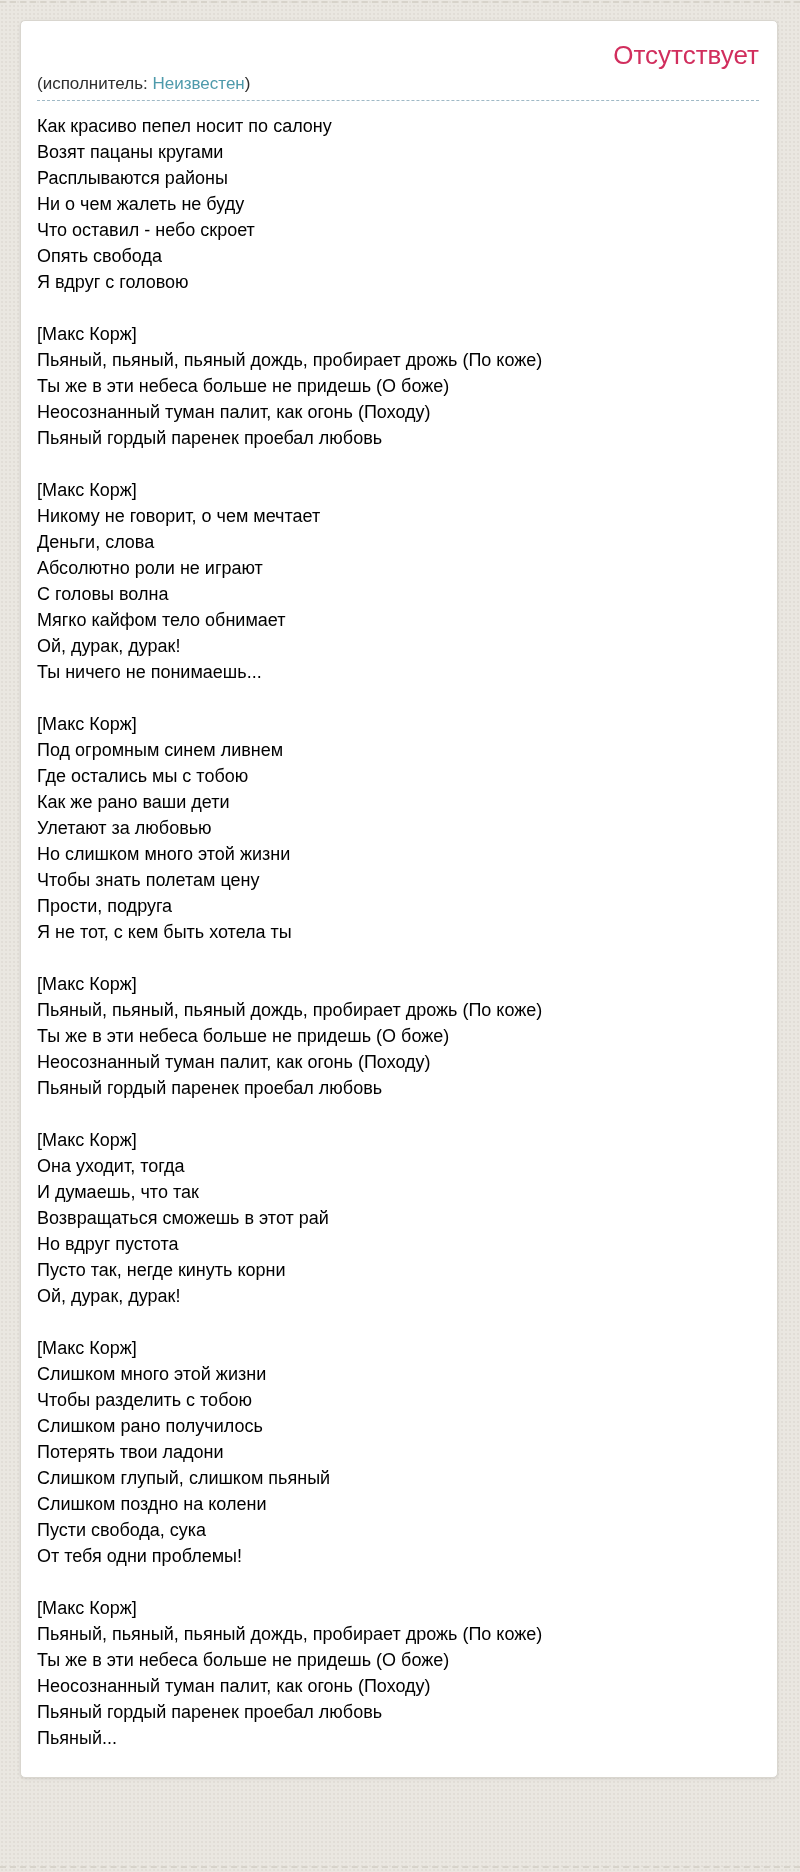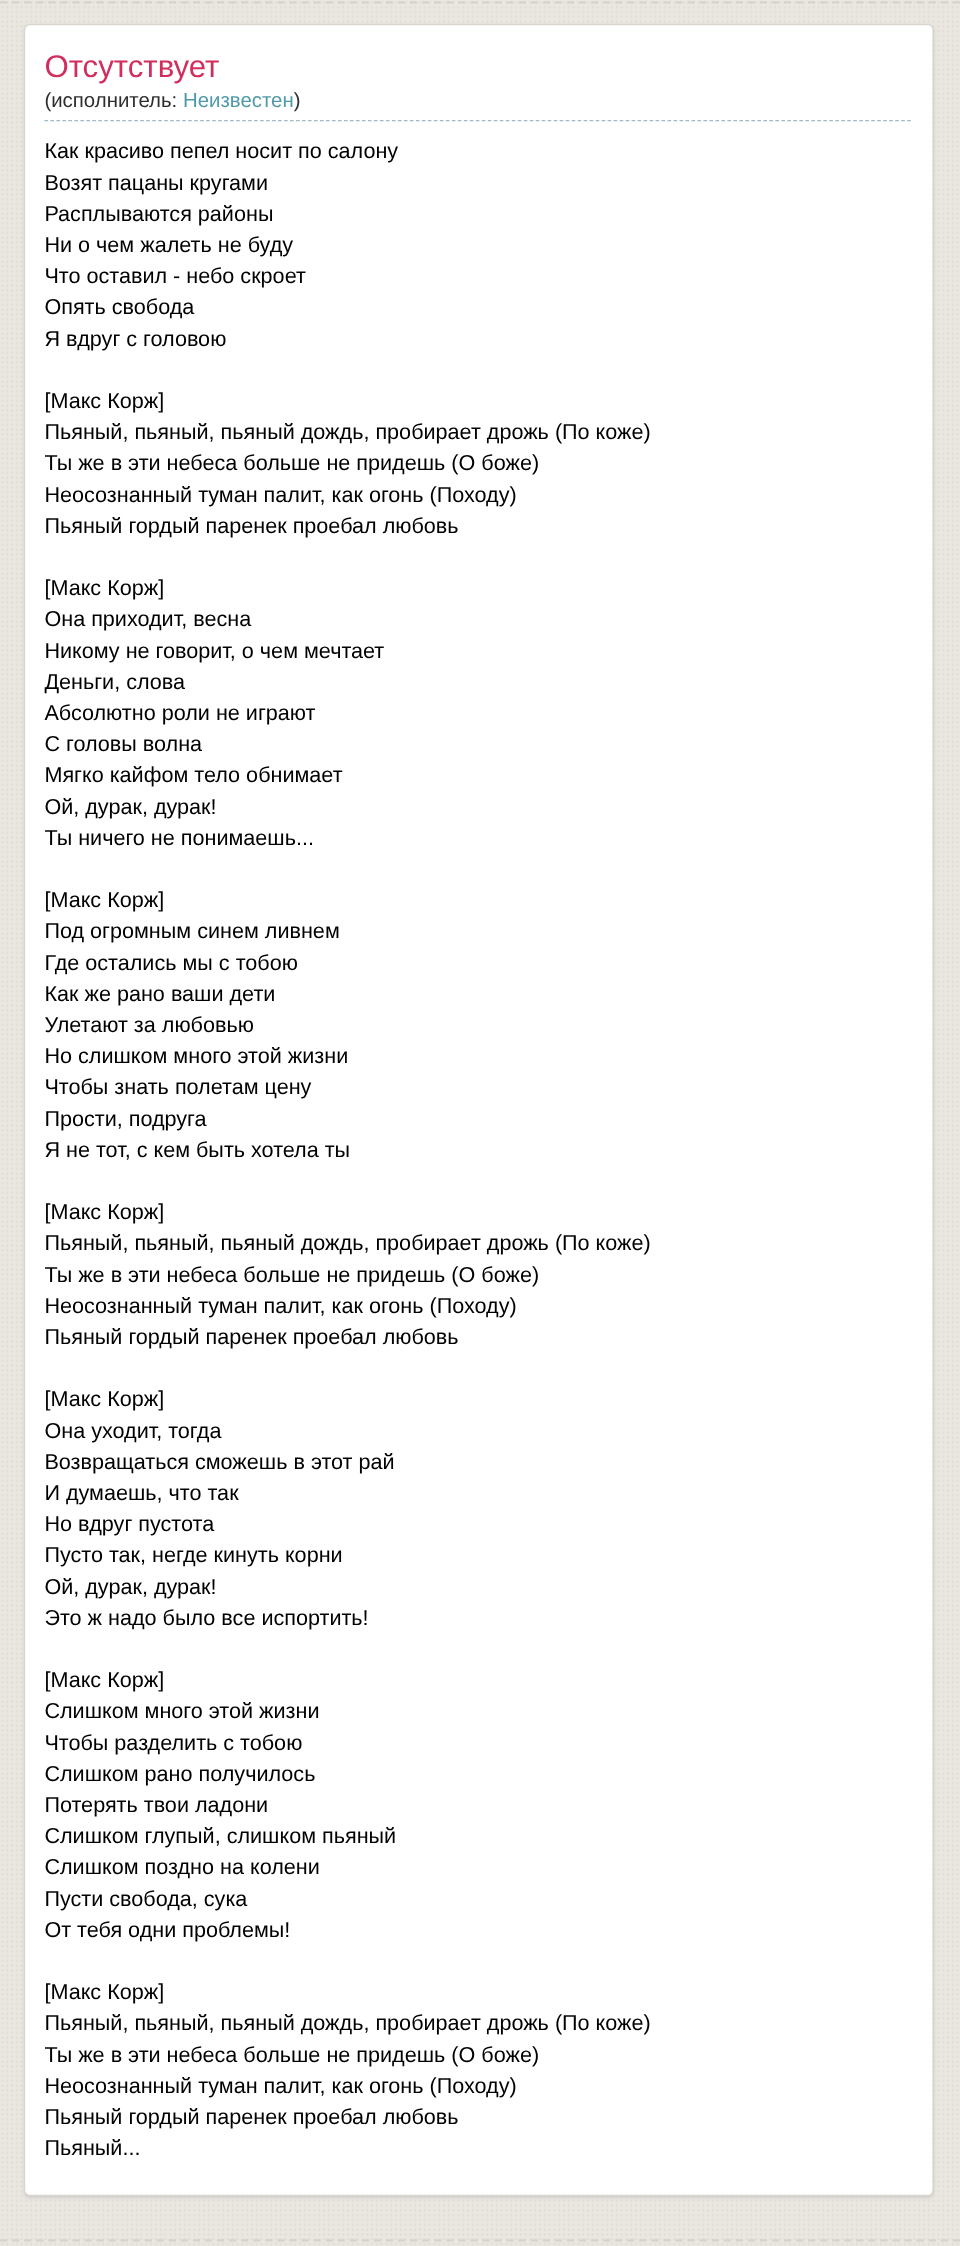--- a/index.html
+++ b/index.html
@@ -36,20 +36,21 @@
     border-radius: 5px;
     box-shadow: 0 1px 3px rgba(0,0,0,0.10);
     padding: 20px 18px 26px 16px;
   }
   .song-title {
     margin: 0 0 3px 0;
     font-size: 26px;
     font-weight: 400;
     color: #d12e5d;
     line-height: 1.15;
+    text-align: right;
   }
   .artist-line {
     font-size: 17px;
     color: #2e2e2e;
     padding-bottom: 6px;
     border-bottom: 1px dashed #9fb9c6;
   }
   .artist-link {
     color: #4e9aab;
     text-decoration: none;
@@ -84,21 +85,20 @@
       <div class="lyric-line">Опять свобода</div>
       <div class="lyric-line">Я вдруг с головою</div>
       <div class="lyric-line">&nbsp;</div>
       <div class="lyric-line">[Макс Корж]</div>
       <div class="lyric-line">Пьяный, пьяный, пьяный дождь, пробирает дрожь (По коже)</div>
       <div class="lyric-line">Ты же в эти небеса больше не придешь (О боже)</div>
       <div class="lyric-line">Неосознанный туман палит, как огонь (Походу)</div>
       <div class="lyric-line">Пьяный гордый паренек проебал любовь</div>
       <div class="lyric-line">&nbsp;</div>
       <div class="lyric-line">[Макс Корж]</div>
-      <div class="lyric-line">Она приходит, весна</div>
       <div class="lyric-line">Никому не говорит, о чем мечтает</div>
       <div class="lyric-line">Деньги, слова</div>
       <div class="lyric-line">Абсолютно роли не играют</div>
       <div class="lyric-line">С головы волна</div>
       <div class="lyric-line">Мягко кайфом тело обнимает</div>
       <div class="lyric-line">Ой, дурак, дурак!</div>
       <div class="lyric-line">Ты ничего не понимаешь...</div>
       <div class="lyric-line">&nbsp;</div>
       <div class="lyric-line">[Макс Корж]</div>
       <div class="lyric-line">Под огромным синем ливнем</div>
@@ -111,26 +111,25 @@
       <div class="lyric-line">Я не тот, с кем быть хотела ты</div>
       <div class="lyric-line">&nbsp;</div>
       <div class="lyric-line">[Макс Корж]</div>
       <div class="lyric-line">Пьяный, пьяный, пьяный дождь, пробирает дрожь (По коже)</div>
       <div class="lyric-line">Ты же в эти небеса больше не придешь (О боже)</div>
       <div class="lyric-line">Неосознанный туман палит, как огонь (Походу)</div>
       <div class="lyric-line">Пьяный гордый паренек проебал любовь</div>
       <div class="lyric-line">&nbsp;</div>
       <div class="lyric-line">[Макс Корж]</div>
       <div class="lyric-line">Она уходит, тогда</div>
+      <div class="lyric-line">И думаешь, что так</div>
       <div class="lyric-line">Возвращаться сможешь в этот рай</div>
-      <div class="lyric-line">И думаешь, что так</div>
       <div class="lyric-line">Но вдруг пустота</div>
       <div class="lyric-line">Пусто так, негде кинуть корни</div>
       <div class="lyric-line">Ой, дурак, дурак!</div>
-      <div class="lyric-line">Это ж надо было все испортить!</div>
       <div class="lyric-line">&nbsp;</div>
       <div class="lyric-line">[Макс Корж]</div>
       <div class="lyric-line">Слишком много этой жизни</div>
       <div class="lyric-line">Чтобы разделить с тобою</div>
       <div class="lyric-line">Слишком рано получилось</div>
       <div class="lyric-line">Потерять твои ладони</div>
       <div class="lyric-line">Слишком глупый, слишком пьяный</div>
       <div class="lyric-line">Слишком поздно на колени</div>
       <div class="lyric-line">Пусти свобода, сука</div>
       <div class="lyric-line">От тебя одни проблемы!</div>

